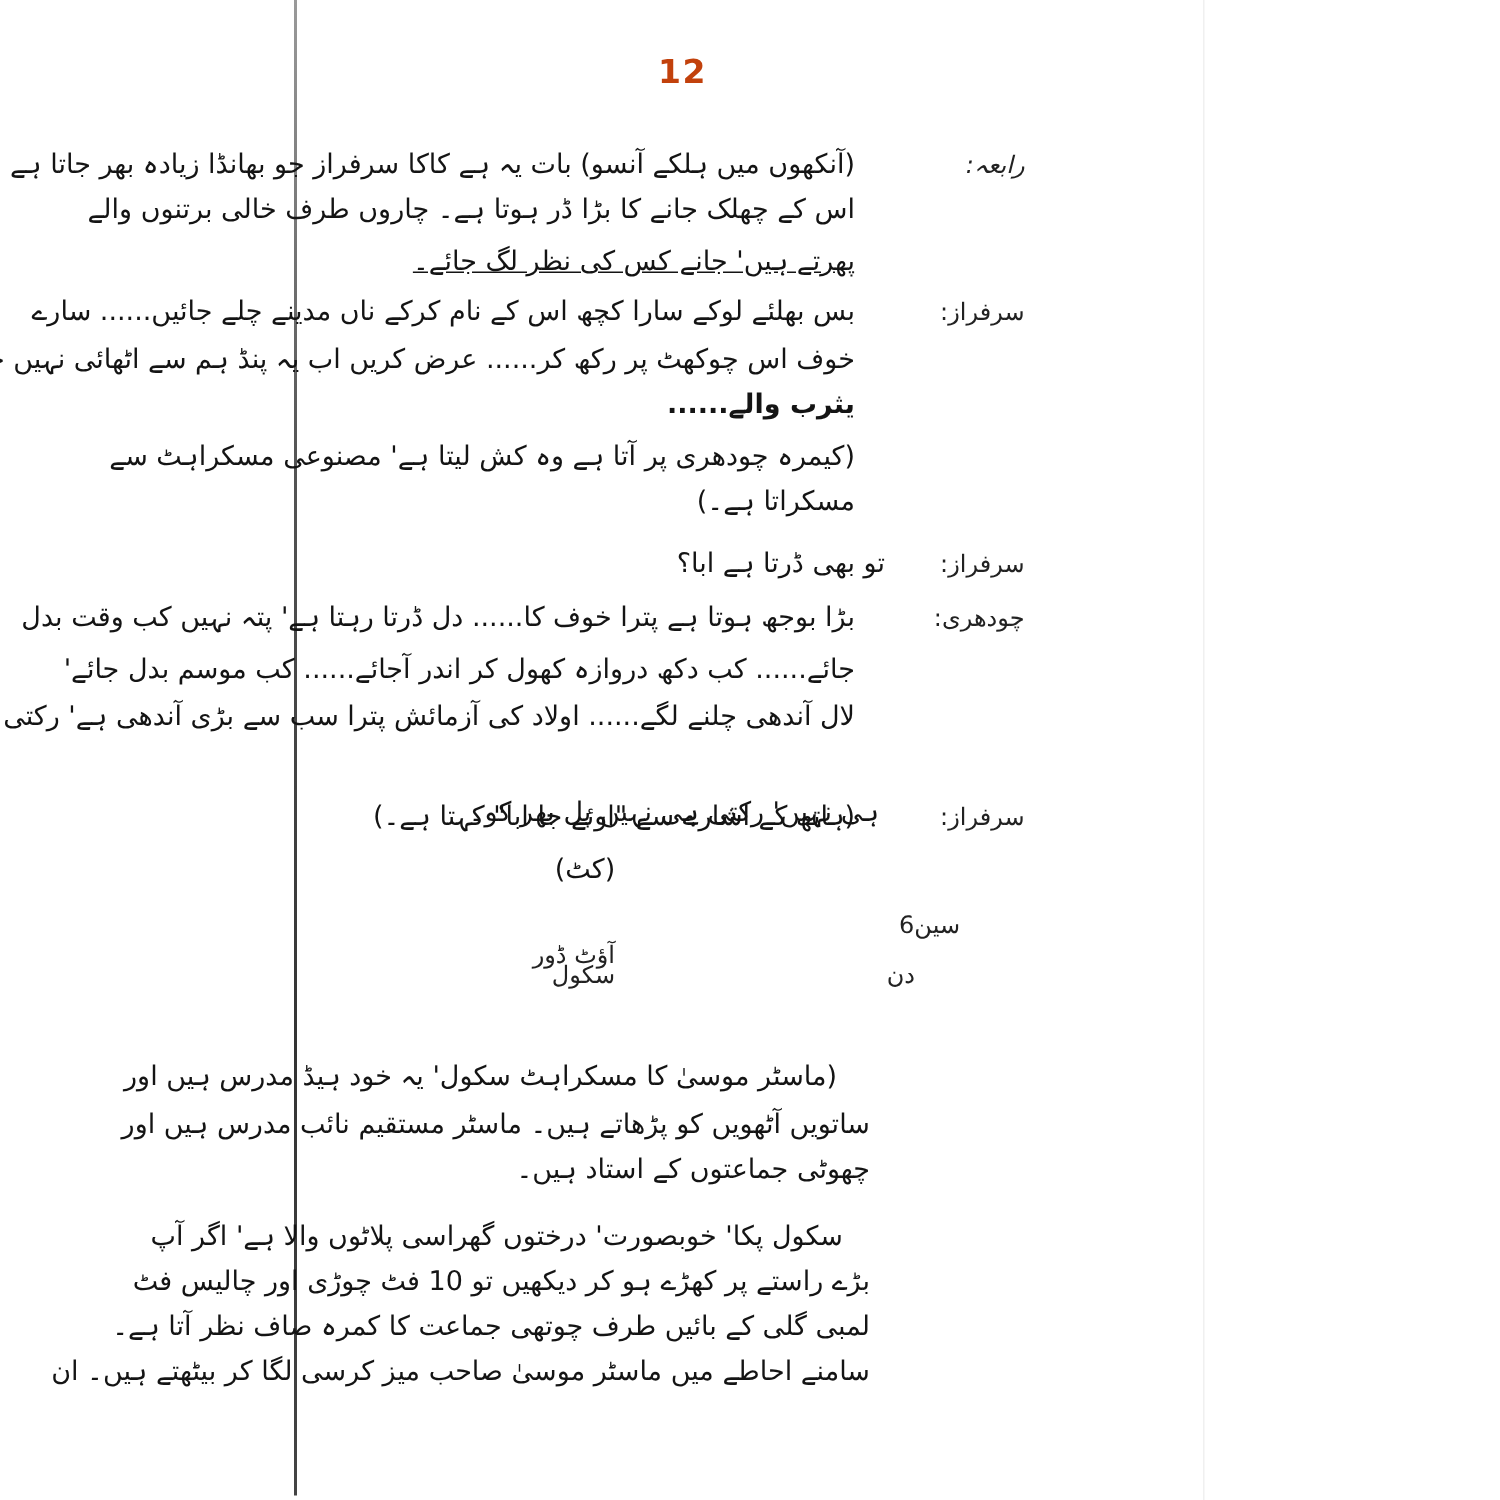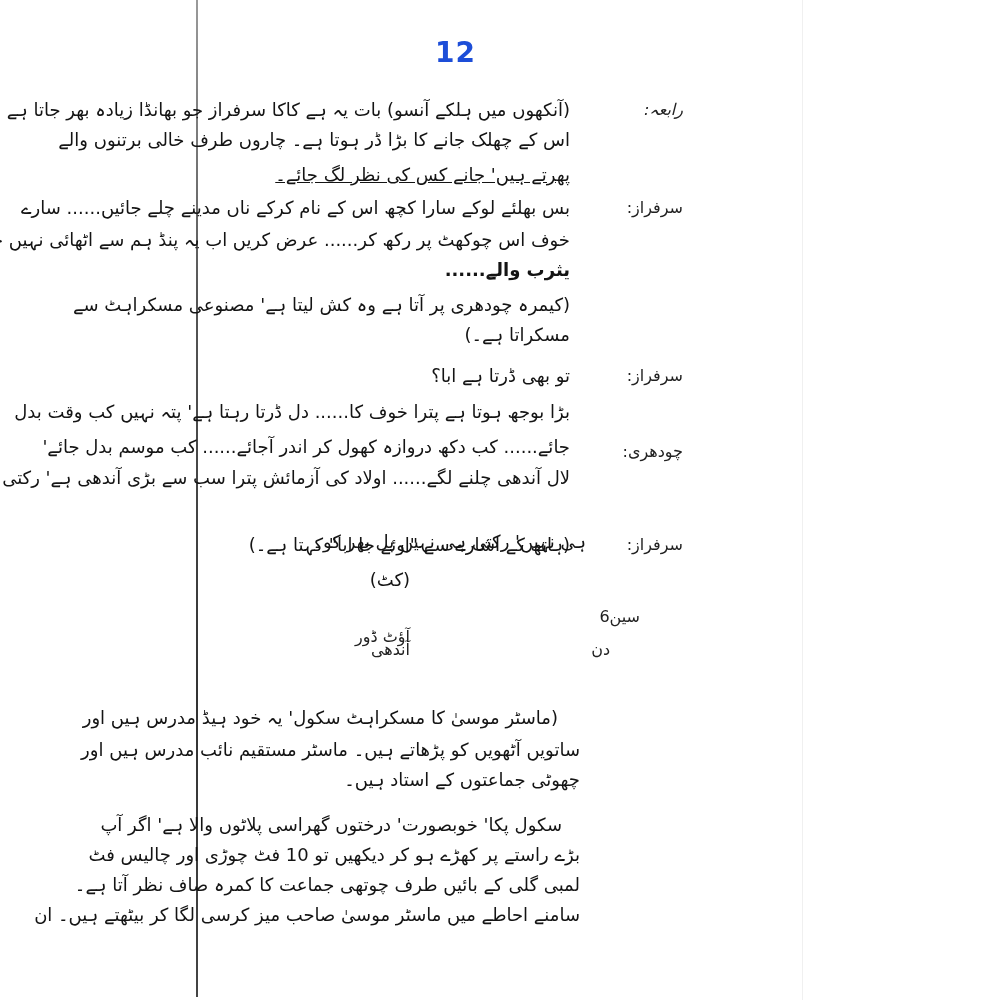--- a/index.html
+++ b/index.html
@@ -12,22 +12,22 @@
     .page-edge-left {
       position: absolute; left: 196px; top: 0; width: 2px; height: 997px;
       background: linear-gradient(to bottom, #9a9a9a, #555 30%, #333 70%, #444);
     }
     .page-edge-right {
       position: absolute; left: 802px; top: 0; width: 1px; height: 1000px;
       background: #f0f0f0;
     }
     .page-number {
       position: absolute; left: 435px; top: 36px; width: 40px; text-align: center;
-      font-family: "DejaVu Sans", sans-serif; font-weight: bold; font-size: 28px;
-      letter-spacing: 1px; color: #1d4ed8;
+      font-family: "DejaVu Sans", sans-serif; font-weight: bold; font-size: 22px;
+      letter-spacing: 1px; color: #c2410c;
     }
     .line {
       position: absolute; direction: rtl; unicode-bidi: plaintext;
       white-space: nowrap; font-size: 18px; line-height: 24px; color: #141414;
       text-align: justify; text-align-last: justify;
     }
     .speaker {
       position: absolute; direction: rtl; white-space: nowrap;
       font-size: 16px; line-height: 24px; color: #222;
       text-align: right;
@@ -50,37 +50,37 @@
 
 <div class="speaker" style="left:628px; top:196px; width:55px;">سرفراز:</div>
 <div class="line" style="left:225px; top:196px; width:345px;">بس بھلئے لوکے سارا کچھ اس کے نام کرکے ناں مدینے چلے جائیں...... سارے</div>
 <div class="line" style="left:225px; top:228px; width:345px;">خوف اس چوکھٹ پر رکھ کر...... عرض کریں اب یہ پنڈ ہم سے اٹھائی نہیں جاتی</div>
 <div class="line right" style="left:400px; top:258px; width:170px;font-weight:bold;">یثرب والے......</div>
 
 <div class="line" style="left:225px; top:293px; width:345px;">(کیمرہ چودھری پر آتا ہے وہ کش لیتا ہے' مصنوعی مسکراہٹ سے</div>
 <div class="line right" style="left:400px; top:323px; width:170px;">مسکراتا ہے۔)</div>
 
 <div class="speaker" style="left:628px; top:364px; width:55px;">سرفراز:</div>
-<div class="line right" style="left:400px; top:364px; width:170px;text-align:right;">تو بھی ڈرتا ہے ابا؟</div>
+<div class="line right" style="left:420px; top:364px; width:170px;text-align:right;">تو بھی ڈرتا ہے ابا؟</div>
 
-<div class="speaker" style="left:615px; top:400px; width:68px;margin-top:40px;">چودھری:</div>
+<div class="speaker" style="left:615px; top:400px; width:68px;">چودھری:</div>
 <div class="line" style="left:225px; top:400px; width:345px;">بڑا بوجھ ہوتا ہے پترا خوف کا...... دل ڈرتا رہتا ہے' پتہ نہیں کب وقت بدل</div>
 <div class="line" style="left:225px; top:435px; width:345px;">جائے...... کب دکھ دروازہ کھول کر اندر آجائے...... کب موسم بدل جائے'</div>
 <div class="line" style="left:225px; top:466px; width:345px;">لال آندھی چلنے لگے...... اولاد کی آزمائش پترا سب سے بڑی آندھی ہے' رکتی</div>
 <div class="line right" style="left:316px; top:498px; width:270px;margin-top:32px;">ہی نہیں' رکتی ہی نہیں پل بھر کو۔</div>
 
 <div class="speaker" style="left:628px; top:533px; width:55px;">سرفراز:</div>
 <div class="line right" style="left:300px; top:533px; width:270px;">(ہاتھ کے اشارے سے "اوئے جا ابا" کہتا ہے۔)</div>
 
 <div class="line center" style="left:340px; top:568px; width:100px;">(کٹ)</div>
 
 <div class="speaker" style="left:560px; top:605px; width:80px;">سین6</div>
 <div class="speaker" style="left:320px; top:625px; width:90px;">آؤٹ ڈور</div>
 <div class="speaker" style="left:560px; top:638px; width:50px;">دن</div>
-<div class="speaker" style="left:320px; top:638px; width:90px;">آندھی</div>
+<div class="speaker" style="left:320px; top:638px; width:90px;">سکول</div>
 
 <div class="line" style="left:270px; top:706px; width:288px;">(ماسٹر موسیٰ کا مسکراہٹ سکول' یہ خود ہیڈ مدرس ہیں اور</div>
 <div class="line" style="left:270px; top:738px; width:310px;">ساتویں آٹھویں کو پڑھاتے ہیں۔ ماسٹر مستقیم نائب مدرس ہیں اور</div>
 <div class="line right" style="left:350px; top:768px; width:230px;">چھوٹی جماعتوں کے استاد ہیں۔</div>
 
 <div class="line" style="left:270px; top:813px; width:292px;">سکول پکا' خوبصورت' درختوں گھراسی پلاٹوں والا ہے' اگر آپ</div>
 <div class="line" style="left:270px; top:843px; width:310px;">بڑے راستے پر کھڑے ہو کر دیکھیں تو 10 فٹ چوڑی اور چالیس فٹ</div>
 <div class="line" style="left:270px; top:873px; width:310px;">لمبی گلی کے بائیں طرف چوتھی جماعت کا کمرہ صاف نظر آتا ہے۔</div>
 <div class="line" style="left:270px; top:903px; width:310px;">سامنے احاطے میں ماسٹر موسیٰ صاحب میز کرسی لگا کر بیٹھتے ہیں۔ ان</div>
 

